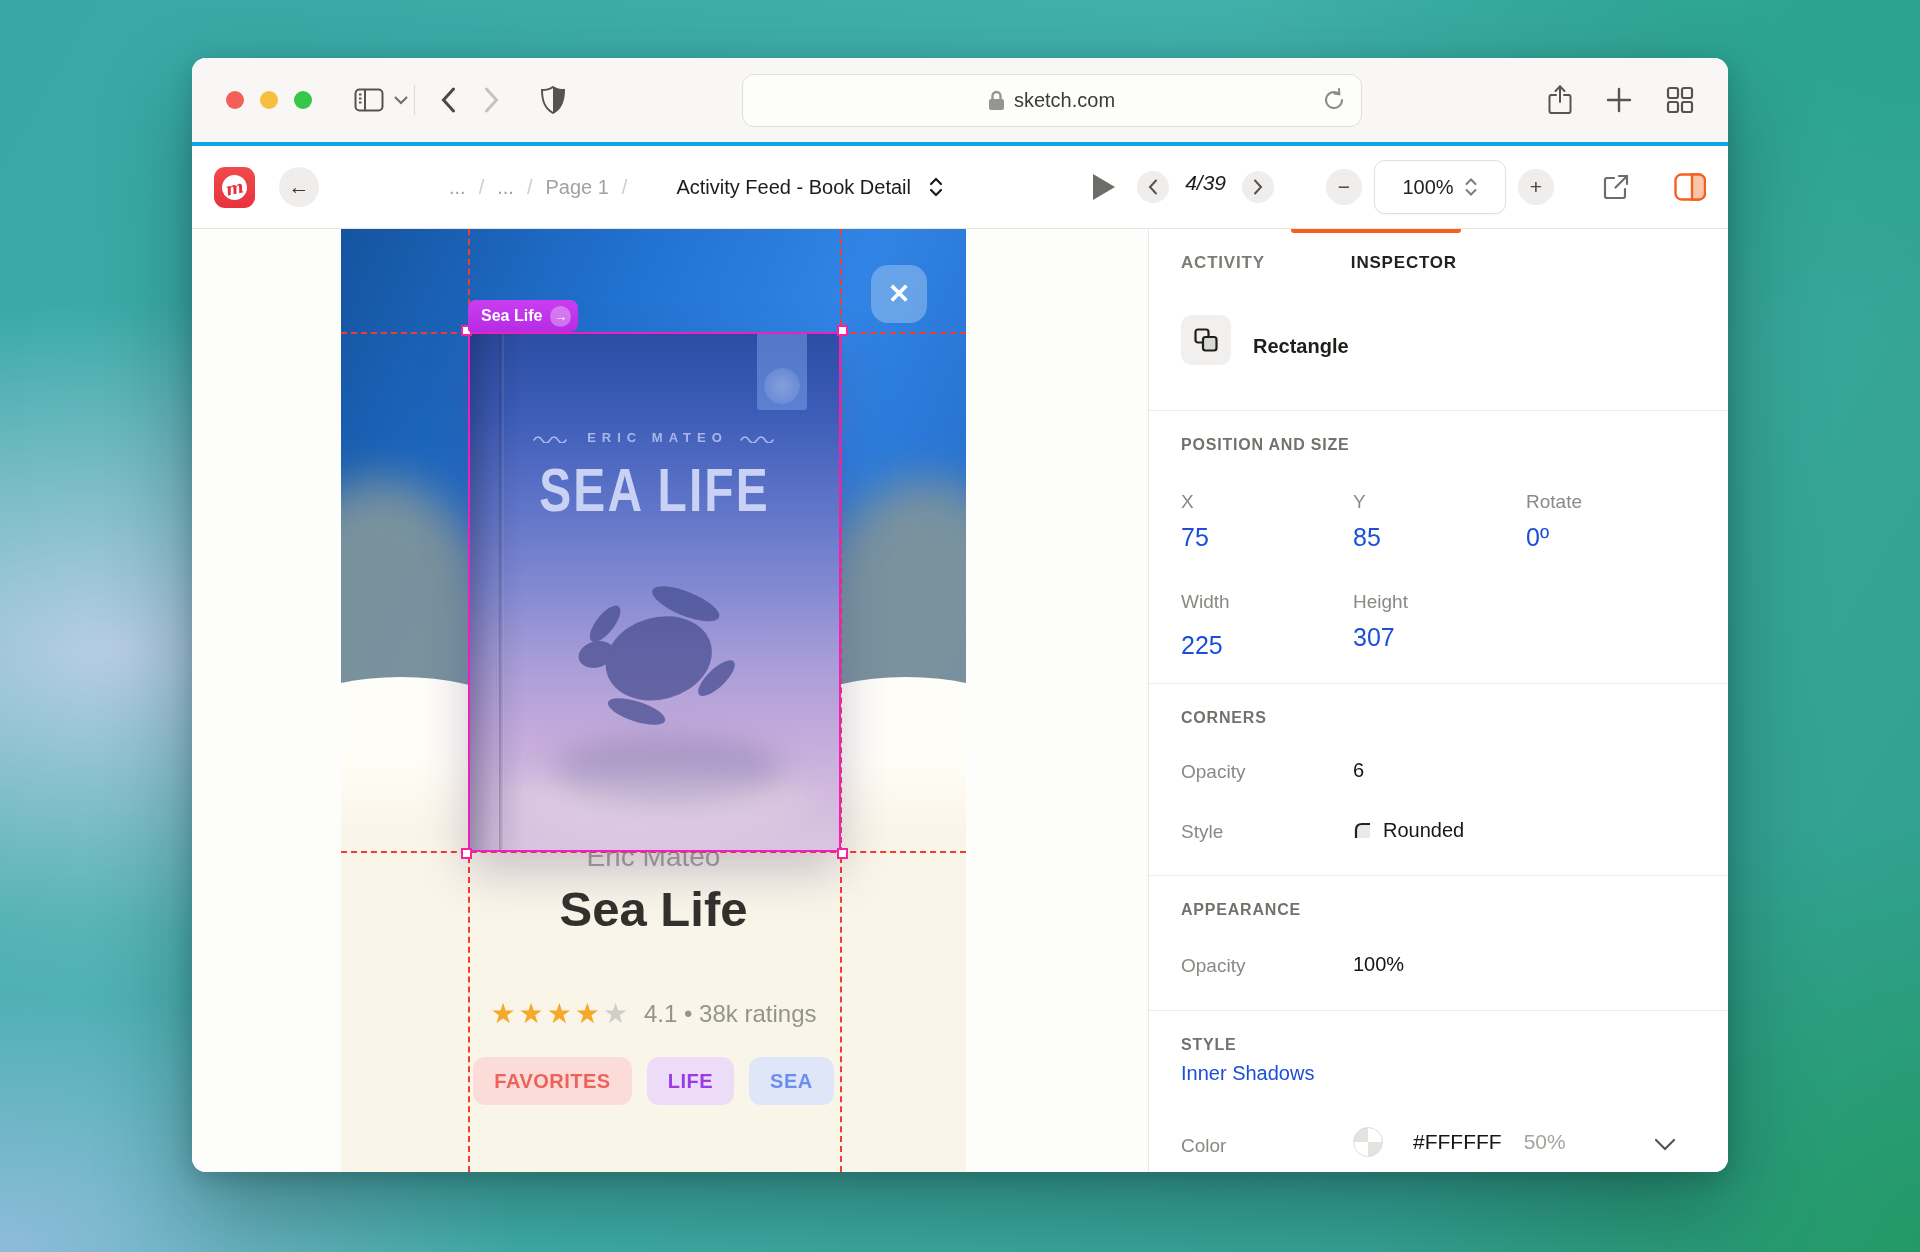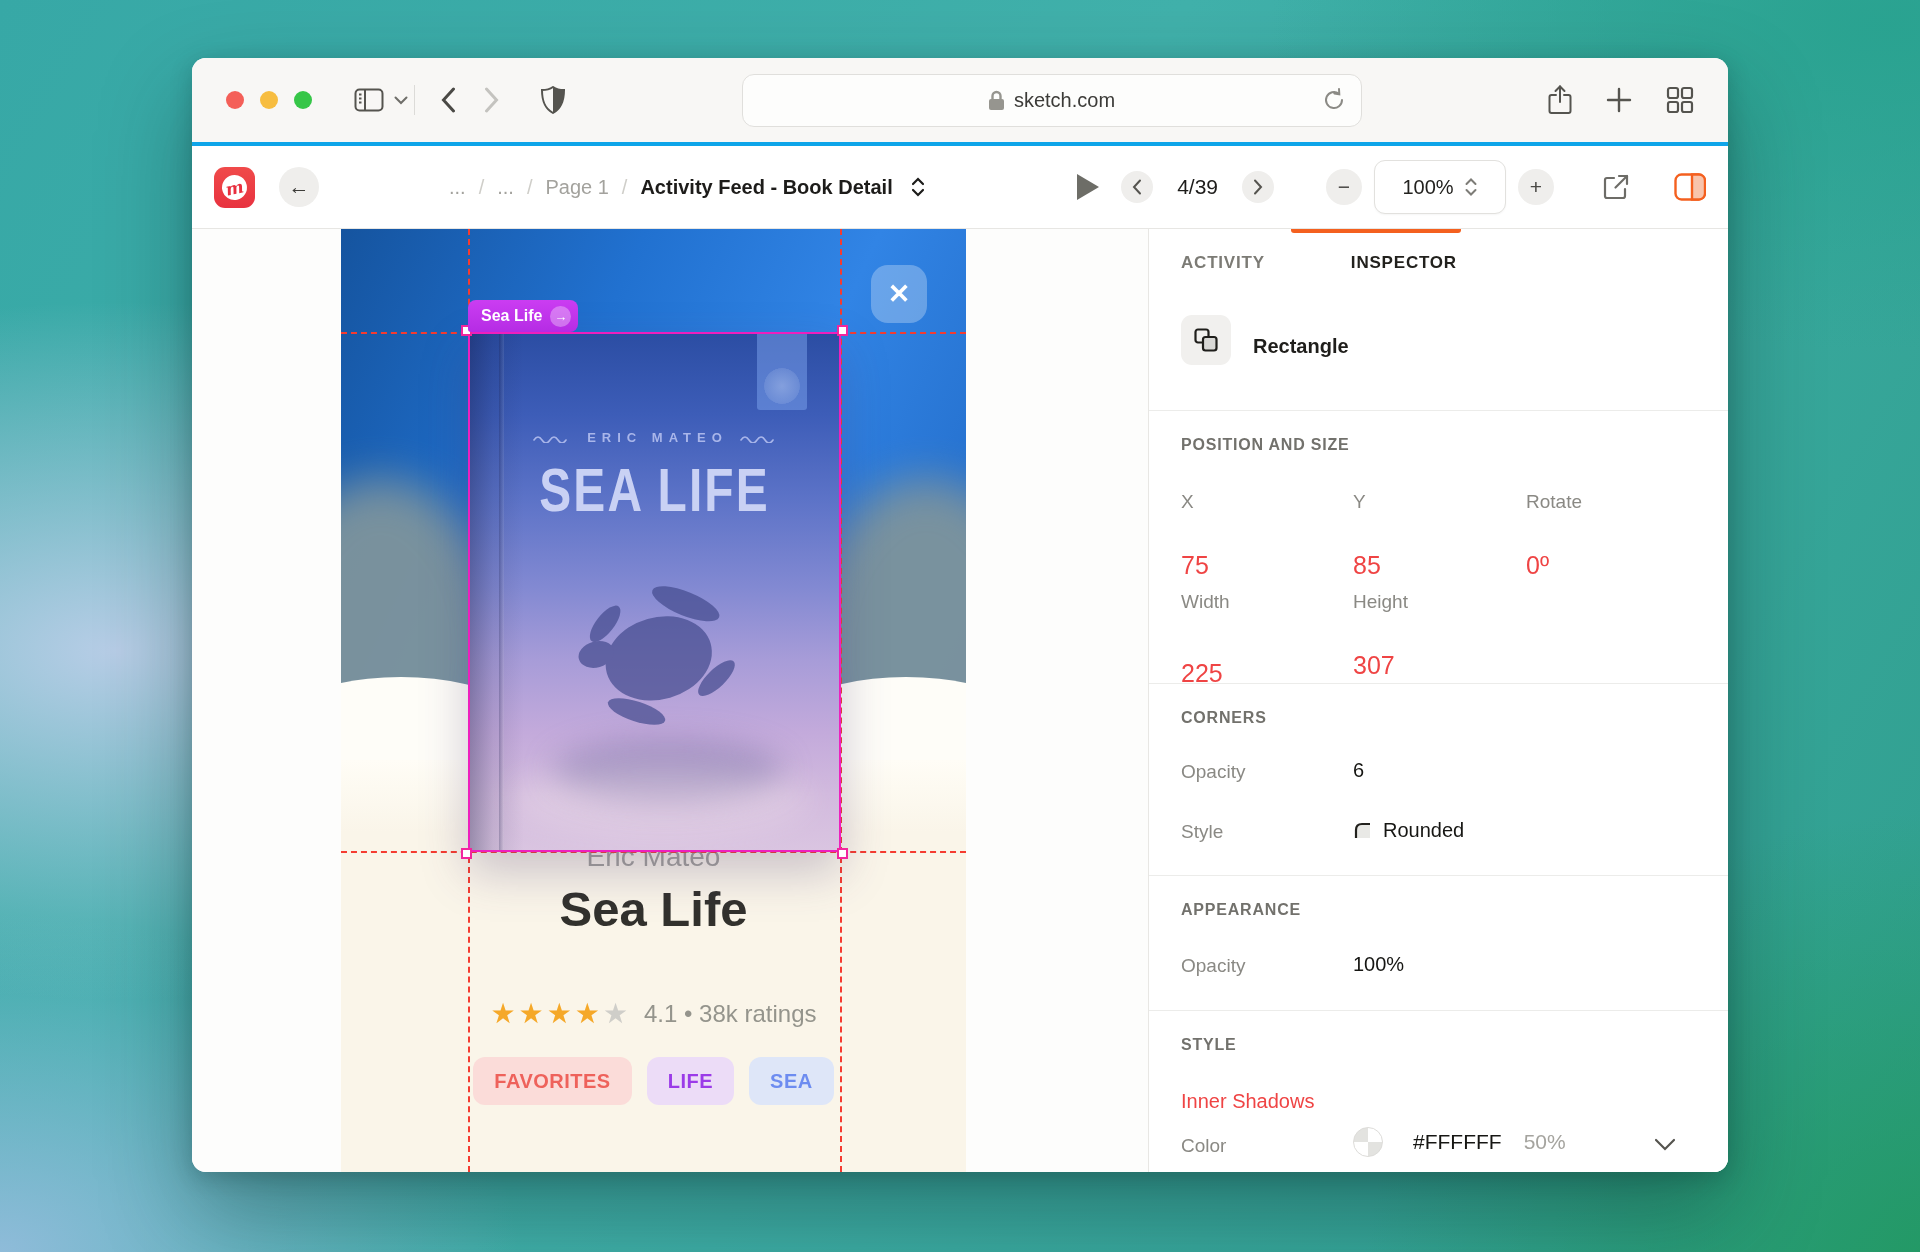--- a/index.html
+++ b/index.html
@@ -55,25 +55,25 @@
   .logo .disc { width:25px; height:25px; border-radius:50%; background:#fff; display:flex; align-items:center; justify-content:center;
     color:#e82f3e; font-family:"DejaVu Serif", serif; font-style:italic; font-weight:bold; font-size:17px; transform:rotate(-12deg); }
   .circle-btn {
     width:40px; height:40px; border-radius:50%; background:#efeeec; display:flex; align-items:center; justify-content:center;
     color:#3d3c39; font-size:21px;
   }
   .back-btn { margin-left:24px; }
   .breadcrumb { display:flex; align-items:center; gap:13px; margin-left:130px; font-size:20px; white-space:nowrap; }
   .crumb-dim { color:#a3a29d; }
   .crumb-sep { color:#cfcec9; }
-  .crumb-current { color:#1d1c1a; font-weight:700; }
+  .crumb-current { color:#1d1c1a; font-weight:400;margin-left:36px; }
   .crumb-chevrons { margin-left:4px; display:flex; color:#1d1c1a; }
   .toolbar-right { margin-left:auto; display:flex; align-items:center; }
   .play-btn { width:0; height:0; border-left:22px solid #6d6d67; border-top:13px solid transparent; border-bottom:13px solid transparent; margin-right:22px; }
-  .pager { display:flex; align-items:center; gap:24px; margin-right:52px; }
+  .pager { display:flex; gap:16px; margin-right:52px;font-style:italic; }
   .pager .circle-btn { width:32px; height:32px; font-size:15px; color:#55544f; }
   .page-count { font-size:21px; color:#1d1c1a; }
   .zoom-group { display:flex; align-items:center; gap:12px; margin-right:48px; }
   .zoom-circle { width:36px; height:36px; border-radius:50%; background:#efeeec; display:flex; align-items:center; justify-content:center; font-size:21px; color:#4a4945; }
   .zoom-box {
     width:132px; height:54px; border:1px solid #e2e1de; border-radius:11px; background:#fff;
     display:flex; align-items:center; justify-content:center; gap:10px; font-size:20px; color:#23221f;
     box-shadow:0 1px 2px rgba(0,0,0,.04);
   }
   .ext-btn { margin-right:44px; display:flex; }
@@ -148,21 +148,21 @@
   .insp-indicator { position:absolute; left:142px; top:0; width:170px; height:4px; border-radius:0 0 3px 3px; background:#f4601f; }
   .insp-tabs { position:absolute; left:32px; top:24px; display:flex; gap:58px; font-size:17px; font-weight:700; letter-spacing:.8px; }
   .insp-tab.inactive { color:#7c7b75; }
   .insp-tab.active { color:#22211d;margin-left:28px; }
   .layer-row { position:absolute; left:32px; top:86px; display:flex; align-items:center; gap:22px; }
   .layer-tile { width:50px; height:50px; border-radius:11px; background:#f1f0ee; display:flex; align-items:center; justify-content:center; }
   .layer-name { font-size:20px; font-weight:700; color:#1f1e1b;margin-top:12px; }
   .insp-div { position:absolute; left:0; right:0; height:1px; background:#ececea; }
   .sec-head { position:absolute; left:32px; font-size:16px; font-weight:700; letter-spacing:.8px; color:#72716c; }
   .f-label { position:absolute; font-size:19px; color:#8a8984; }
-  .f-value { position:absolute; font-size:25px; color:#ef4444;margin-top:28px; }
+  .f-value { position:absolute; font-size:25px; color:#1d4ed8; }
   .col1{ left:32px; } .col2{ left:204px; } .col3{ left:377px; }
   .style-val { position:absolute; display:flex; align-items:center; gap:11px; font-size:20px; color:#161613; }
   .swatch { width:30px; height:30px; border-radius:50%; border:1px solid #dddcd9;
     background:conic-gradient(#ffffff 0 25%, #e3e3e0 0 50%, #ffffff 0 75%, #e3e3e0 0); }
   .color-row-val { position:absolute; left:204px; display:flex; align-items:center; gap:14px; }
   .hex { font-size:21px; color:#161613;margin-left:16px; }
   .pct { font-size:21px; color:#a5a49f; margin-left:8px; }
   .chev-down { position:absolute; right:52px; color:#55544f; }
 </style>
 </head>

